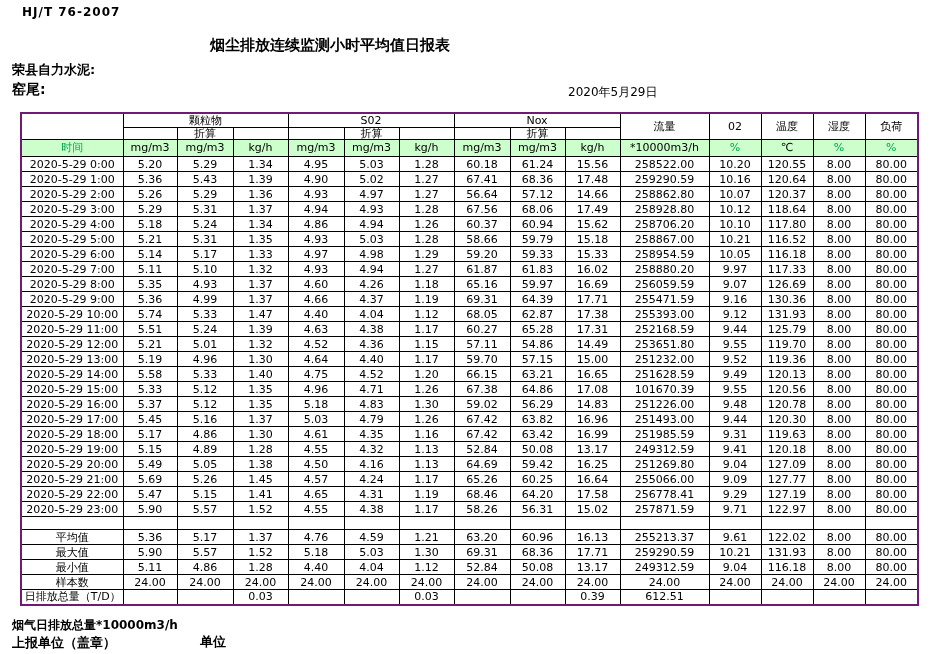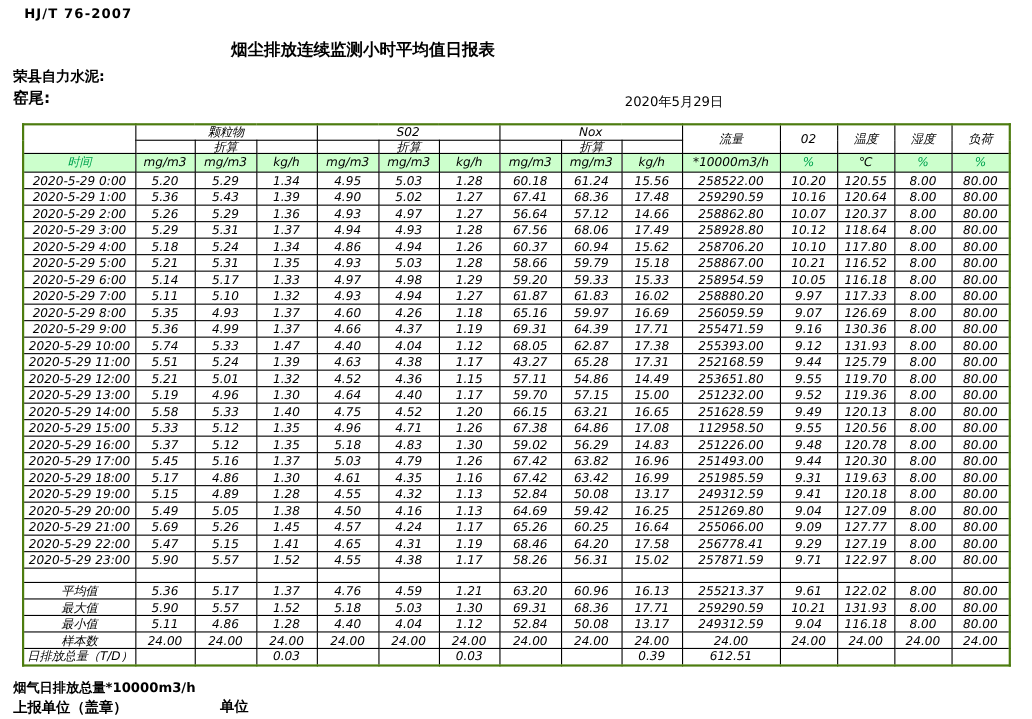--- a/index.html
+++ b/index.html
@@ -15,22 +15,21 @@
   .report-title { position:absolute; left:210px; top:36px; font-size:15px; font-weight:bold; }
   .company-line { position:absolute; left:12px; top:61px; font-size:13px; font-weight:bold; }
   .location-line { position:absolute; left:12px; top:81px; font-size:14px; font-weight:bold; }
   .date-line { position:absolute; left:568px; top:84px; font-size:12px; }
 
   table.report {
     position:absolute; left:20px; top:112px;
     width:897px;
     border-collapse:collapse; table-layout:fixed;
     font-size:11px;
-    border:2px solid #4d7c0f;
-    font-style:italic;
+    border:2px solid #701a75;
   }
   table.report td {
     border:1px solid #000;
     height:15px; line-height:13px;
     padding:0; overflow:hidden; white-space:nowrap;
     text-align:center;
   }
   tr.h1 td { height:14px; }
   tr.h2 td { height:12px; line-height:11px; }
   tr.h3 td { height:17px; line-height:16px; }
@@ -302,21 +301,21 @@
         <td class="num">80.00</td>
       </tr>
       <tr>
         <td class="time-cell">2020-5-29 11:00</td>
         <td class="num">5.51</td>
         <td class="num">5.24</td>
         <td class="num">1.39</td>
         <td class="num">4.63</td>
         <td class="num">4.38</td>
         <td class="num">1.17</td>
-        <td class="num">43.27</td>
+        <td class="num">60.27</td>
         <td class="num">65.28</td>
         <td class="num">17.31</td>
         <td class="num">252168.59</td>
         <td class="num">9.44</td>
         <td class="num">125.79</td>
         <td class="num">8.00</td>
         <td class="num">80.00</td>
       </tr>
       <tr>
         <td class="time-cell">2020-5-29 12:00</td>
@@ -373,21 +372,21 @@
         <td class="time-cell">2020-5-29 15:00</td>
         <td class="num">5.33</td>
         <td class="num">5.12</td>
         <td class="num">1.35</td>
         <td class="num">4.96</td>
         <td class="num">4.71</td>
         <td class="num">1.26</td>
         <td class="num">67.38</td>
         <td class="num">64.86</td>
         <td class="num">17.08</td>
-        <td class="num">112958.50</td>
+        <td class="num">101670.39</td>
         <td class="num">9.55</td>
         <td class="num">120.56</td>
         <td class="num">8.00</td>
         <td class="num">80.00</td>
       </tr>
       <tr>
         <td class="time-cell">2020-5-29 16:00</td>
         <td class="num">5.37</td>
         <td class="num">5.12</td>
         <td class="num">1.35</td>

